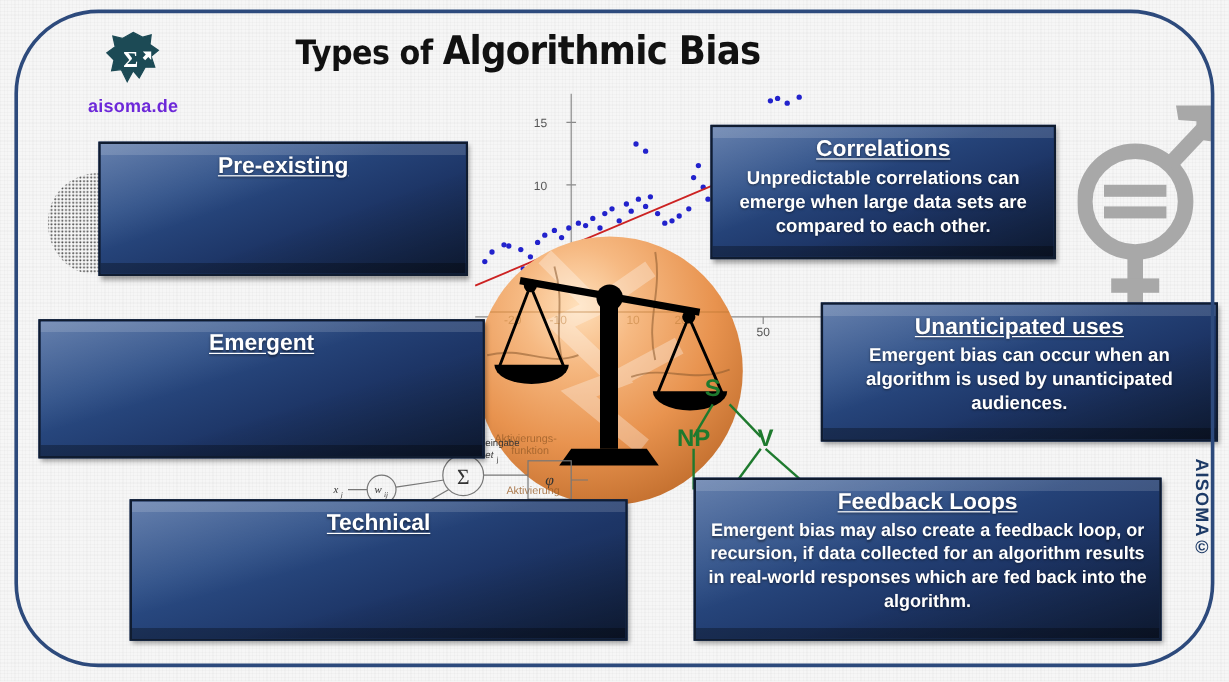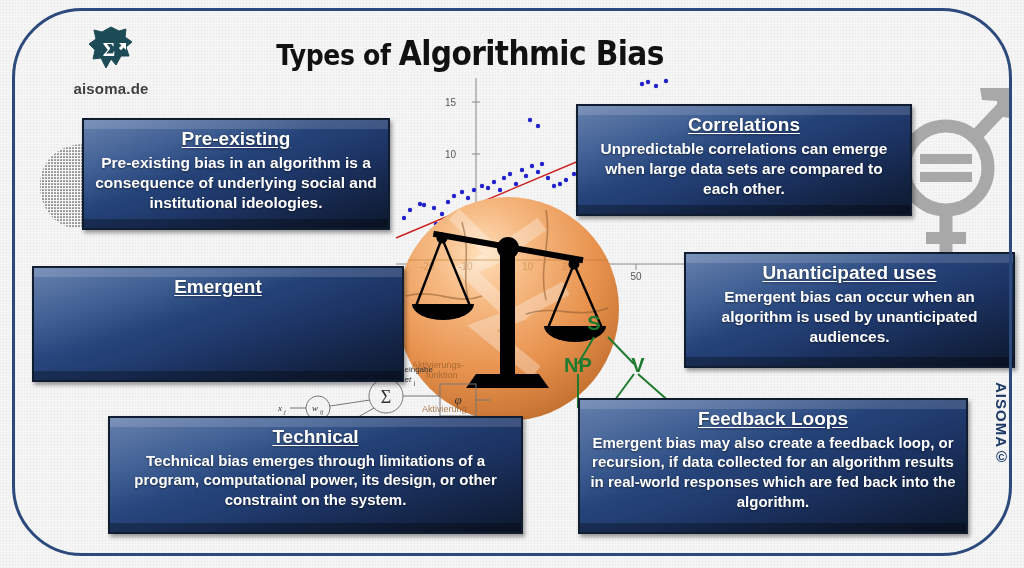--- a/index.html
+++ b/index.html
@@ -23,28 +23,28 @@
     left:12px;top:8px;right:12px;bottom:12px;
     border:3px solid #2d4a7c;
     border-radius:70px;
     pointer-events:none;
   }
 
   
   .logo-wrap{position:absolute;left:46px;top:24px;width:130px;text-align:center;}
   .logo-mark{width:52px;height:52px;margin:0 auto;display:block;}
   .logo-text{
-    font-size:15px;font-weight:bold;color:#404040;margin-top:4px;
+    font-size:15px;font-weight:bold;color:#6d28d9;margin-top:4px;
     letter-spacing:.2px;
   }
 
   
   .title{
-    position:absolute;top:34px;left:0;width:880px;text-align:center;
-    color:#111;white-space:nowrap;margin-left:30px;
+    position:absolute;top:22px;left:0;width:880px;text-align:center;
+    color:#111;white-space:nowrap;
   }
   .title .t-small{
     font-size:28px;font-weight:bold;font-family:"DejaVu Sans Condensed","Liberation Sans",sans-serif;
     letter-spacing:-0.4px;
   }
   .title .t-big{
     font-size:33px;font-weight:bold;font-family:"DejaVu Sans Condensed","Liberation Sans",sans-serif;
     letter-spacing:-0.6px;
   }
 
@@ -98,21 +98,21 @@
     line-height:1.25;
   }
   .box .bd{
     font-size:15.5px;font-weight:bold;line-height:1.31;
     text-shadow:0 1px 2px rgba(0,0,0,.5);
   }
 
   #box-pre{left:82px;top:118px;width:308px;height:112px;}
   #box-emg{left:32px;top:266px;width:372px;height:116px;}
   #box-tec{left:108px;top:416px;width:415px;height:118px;}
-  #box-cor{left:576px;top:104px;width:336px;height:112px;}
+  #box-cor{left:592px;top:104px;width:288px;height:112px;}
   #box-una{left:684px;top:252px;width:331px;height:116px;}
   #box-fdb{left:578px;top:398px;width:390px;height:136px;}
   #box-fdb .bd{font-size:15px;}
   #box-tec .bd{font-size:15px;}
 </style>
 </head>
 <body>
 
 <div class="canvas"></div>
 
@@ -329,30 +329,28 @@
   </svg>
   <div class="logo-text">aisoma.de</div>
 </div>
 
 <div class="title">
   <span class="t-small">Types of</span><span class="t-small">&nbsp;</span><span class="t-big">Algorithmic Bias</span>
 </div>
 
 <div class="box" id="box-pre">
   <div class="hd">Pre-existing</div>
-  <div class="bd">Pre-existing bias in an algorithm is a consequence of underlying social and institutional ideologies.</div>
 </div>
 
 <div class="box" id="box-emg">
   <div class="hd">Emergent</div>
 </div>
 
 <div class="box" id="box-tec">
   <div class="hd">Technical</div>
-  <div class="bd">Technical bias emerges through limitations of a program, computational power, its design, or other constraint on the system.</div>
 </div>
 
 <div class="box" id="box-cor">
   <div class="hd">Correlations</div>
   <div class="bd">Unpredictable correlations can emerge when large data sets are compared to each other.</div>
 </div>
 
 <div class="box" id="box-una">
   <div class="hd">Unanticipated uses</div>
   <div class="bd">Emergent bias can occur when an algorithm is used by unanticipated audiences.</div>

